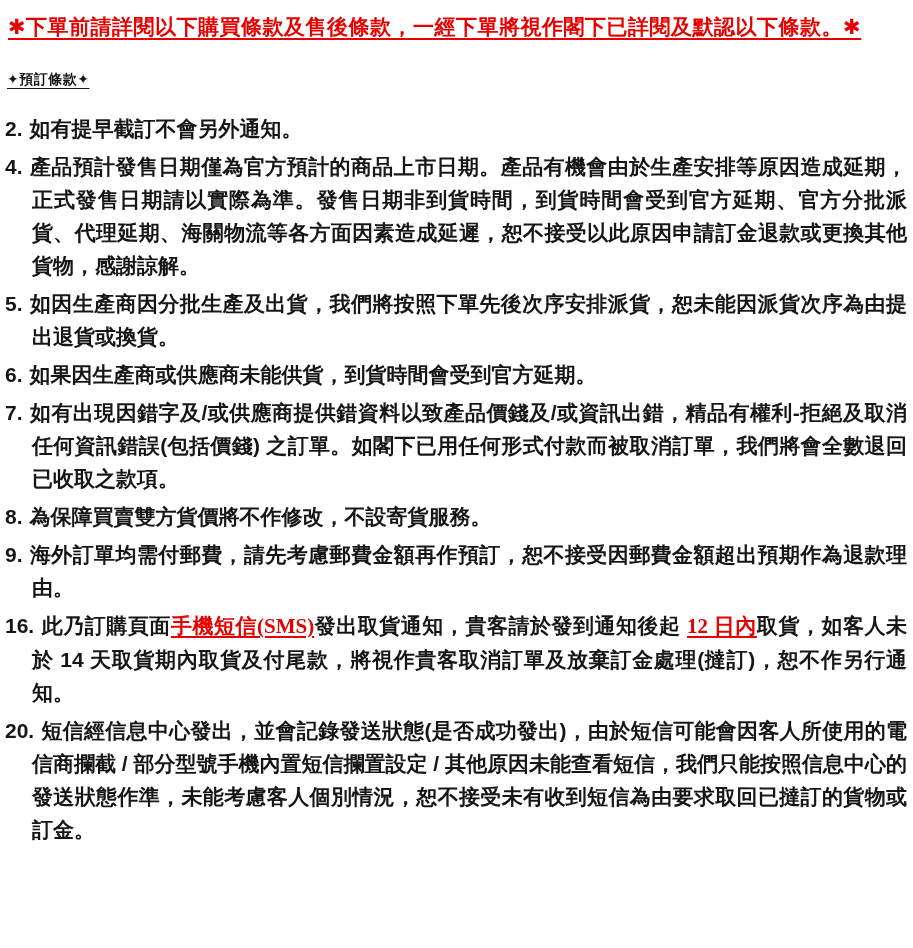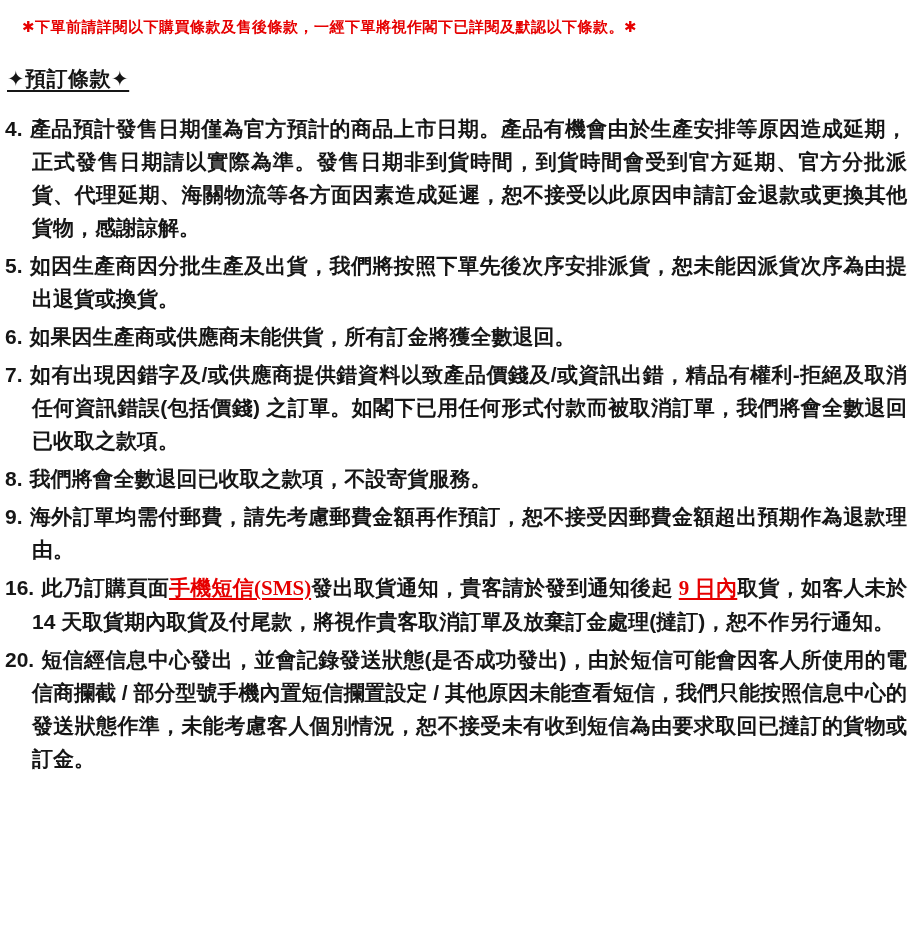--- a/index.html
+++ b/index.html
@@ -17,30 +17,31 @@
     min-height: 948px;
     box-sizing: border-box;
     background: #ffffff;
     padding: 13px 6px 16px 5px;
     font-family: "Liberation Sans", "DejaVu Sans", sans-serif;
     font-weight: 700;
     color: var(--text);
   }
   .header-notice {
     color: var(--red);
-    font-size: 15px;
+    font-size: 21px;
     line-height: 27px;
+    text-decoration: underline;
     text-underline-offset: 4px;
-    margin: 0 0 26px 17px;
+    margin: 0 0 26px 3px;
     letter-spacing: 0.5px;
   }
   .section-title {
     display: inline-block;
     color: var(--text);
-    font-size: 21px;
+    font-size: 14px;
     line-height: 26px;
     text-decoration: underline;
     text-underline-offset: 4px;
     letter-spacing: 0.5px;
     margin: 0 0 0 2px;
   }
   ol.terms {
     list-style: none;
     margin: 20px 0 0 0;
     padding: 0;
@@ -64,22 +65,23 @@
 </style>
 </head>
 <body>
 
 <div class="page">
   <p class="header-notice">✱下單前請詳閱以下購買條款及售後條款，一經下單將視作閣下已詳閱及默認以下條款。✱</p>
 
   <h2 class="section-title">✦預訂條款✦</h2>
 
   <ol class="terms">
+      <li class="term-item"><span class="num">2.</span><span>如有提早截訂不會另外通知。</span></li>
       <li class="term-item"><span class="num">4.</span><span>產品預計發售日期僅為官方預計的商品上市日期。產品有機會由於生產安排等原因造成延期，正式發售日期請以實際為準。發售日期非到貨時間，到貨時間會受到官方延期、官方分批派貨、代理延期、海關物流等各方面因素造成延遲，恕不接受以此原因申請訂金退款或更換其他貨物，感謝諒解。</span></li>
       <li class="term-item"><span class="num">5.</span><span>如因生產商因分批生產及出貨，我們將按照下單先後次序安排派貨，恕未能因派貨次序為由提出退貨或換貨。</span></li>
-      <li class="term-item"><span class="num">6.</span><span>如果因生產商或供應商未能供貨，所有訂金將獲全數退回。</span></li>
+      <li class="term-item"><span class="num">6.</span><span>如果因生產商或供應商未能供貨，到貨時間會受到官方延期。</span></li>
       <li class="term-item"><span class="num">7.</span><span>如有出現因錯字及/或供應商提供錯資料以致產品價錢及/或資訊出錯，精品有權利-拒絕及取消任何資訊錯誤(包括價錢) 之訂單。如閣下已用任何形式付款而被取消訂單，我們將會全數退回已收取之款項。</span></li>
-      <li class="term-item"><span class="num">8.</span><span>我們將會全數退回已收取之款項，不設寄貨服務。</span></li>
+      <li class="term-item"><span class="num">8.</span><span>為保障買賣雙方貨價將不作修改，不設寄貨服務。</span></li>
       <li class="term-item"><span class="num">9.</span><span>海外訂單均需付郵費，請先考慮郵費金額再作預訂，恕不接受因郵費金額超出預期作為退款理由。</span></li>
-      <li class="term-item"><span class="num">16.</span><span>此乃訂購頁面</span><span class="red-underline">手機短信(SMS)</span><span>發出取貨通知，貴客請於發到通知後起 </span><span class="red-underline">9 日內</span><span>取貨，如客人未於 14 天取貨期內取貨及付尾款，將視作貴客取消訂單及放棄訂金處理(撻訂)，恕不作另行通知。</span></li>
+      <li class="term-item"><span class="num">16.</span><span>此乃訂購頁面</span><span class="red-underline">手機短信(SMS)</span><span>發出取貨通知，貴客請於發到通知後起 </span><span class="red-underline">12 日內</span><span>取貨，如客人未於 14 天取貨期內取貨及付尾款，將視作貴客取消訂單及放棄訂金處理(撻訂)，恕不作另行通知。</span></li>
       <li class="term-item"><span class="num">20.</span><span>短信經信息中心發出，並會記錄發送狀態(是否成功發出)，由於短信可能會因客人所使用的電信商攔截 / 部分型號手機內置短信攔置設定 / 其他原因未能查看短信，我們只能按照信息中心的發送狀態作準，未能考慮客人個別情況，恕不接受未有收到短信為由要求取回已撻訂的貨物或訂金。</span></li>
     </ol>
 </div>
 
 </body></html>

